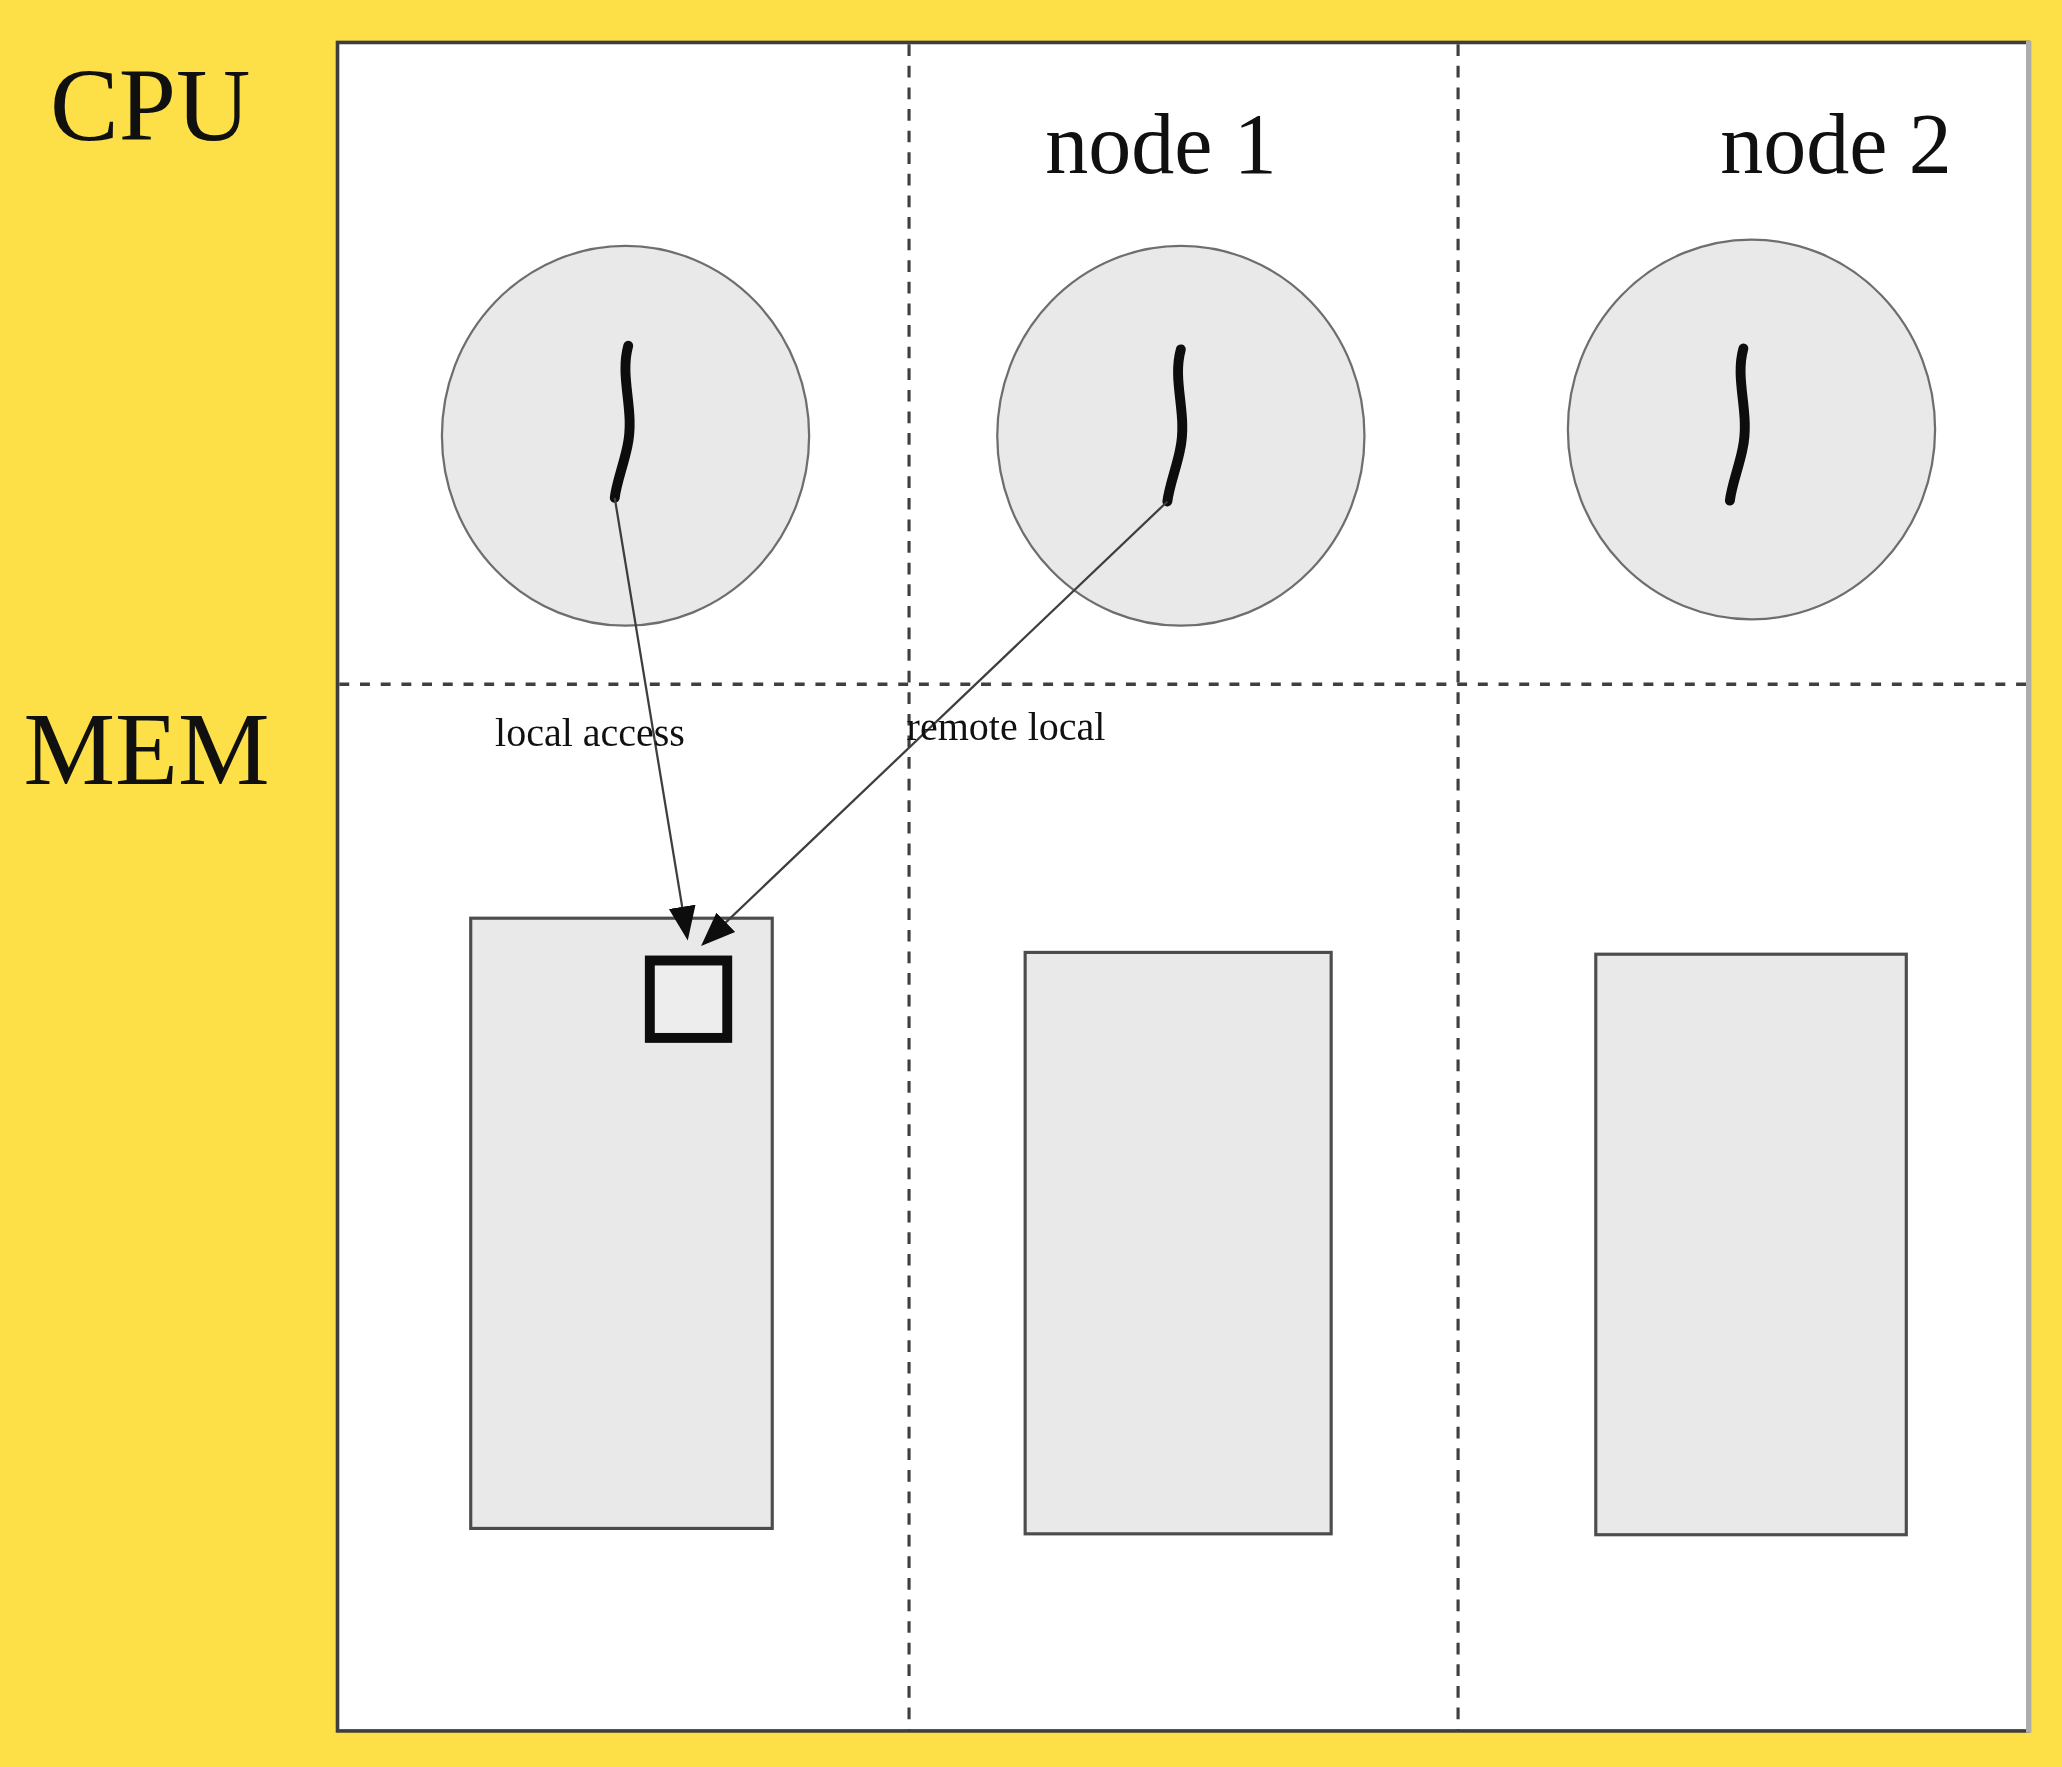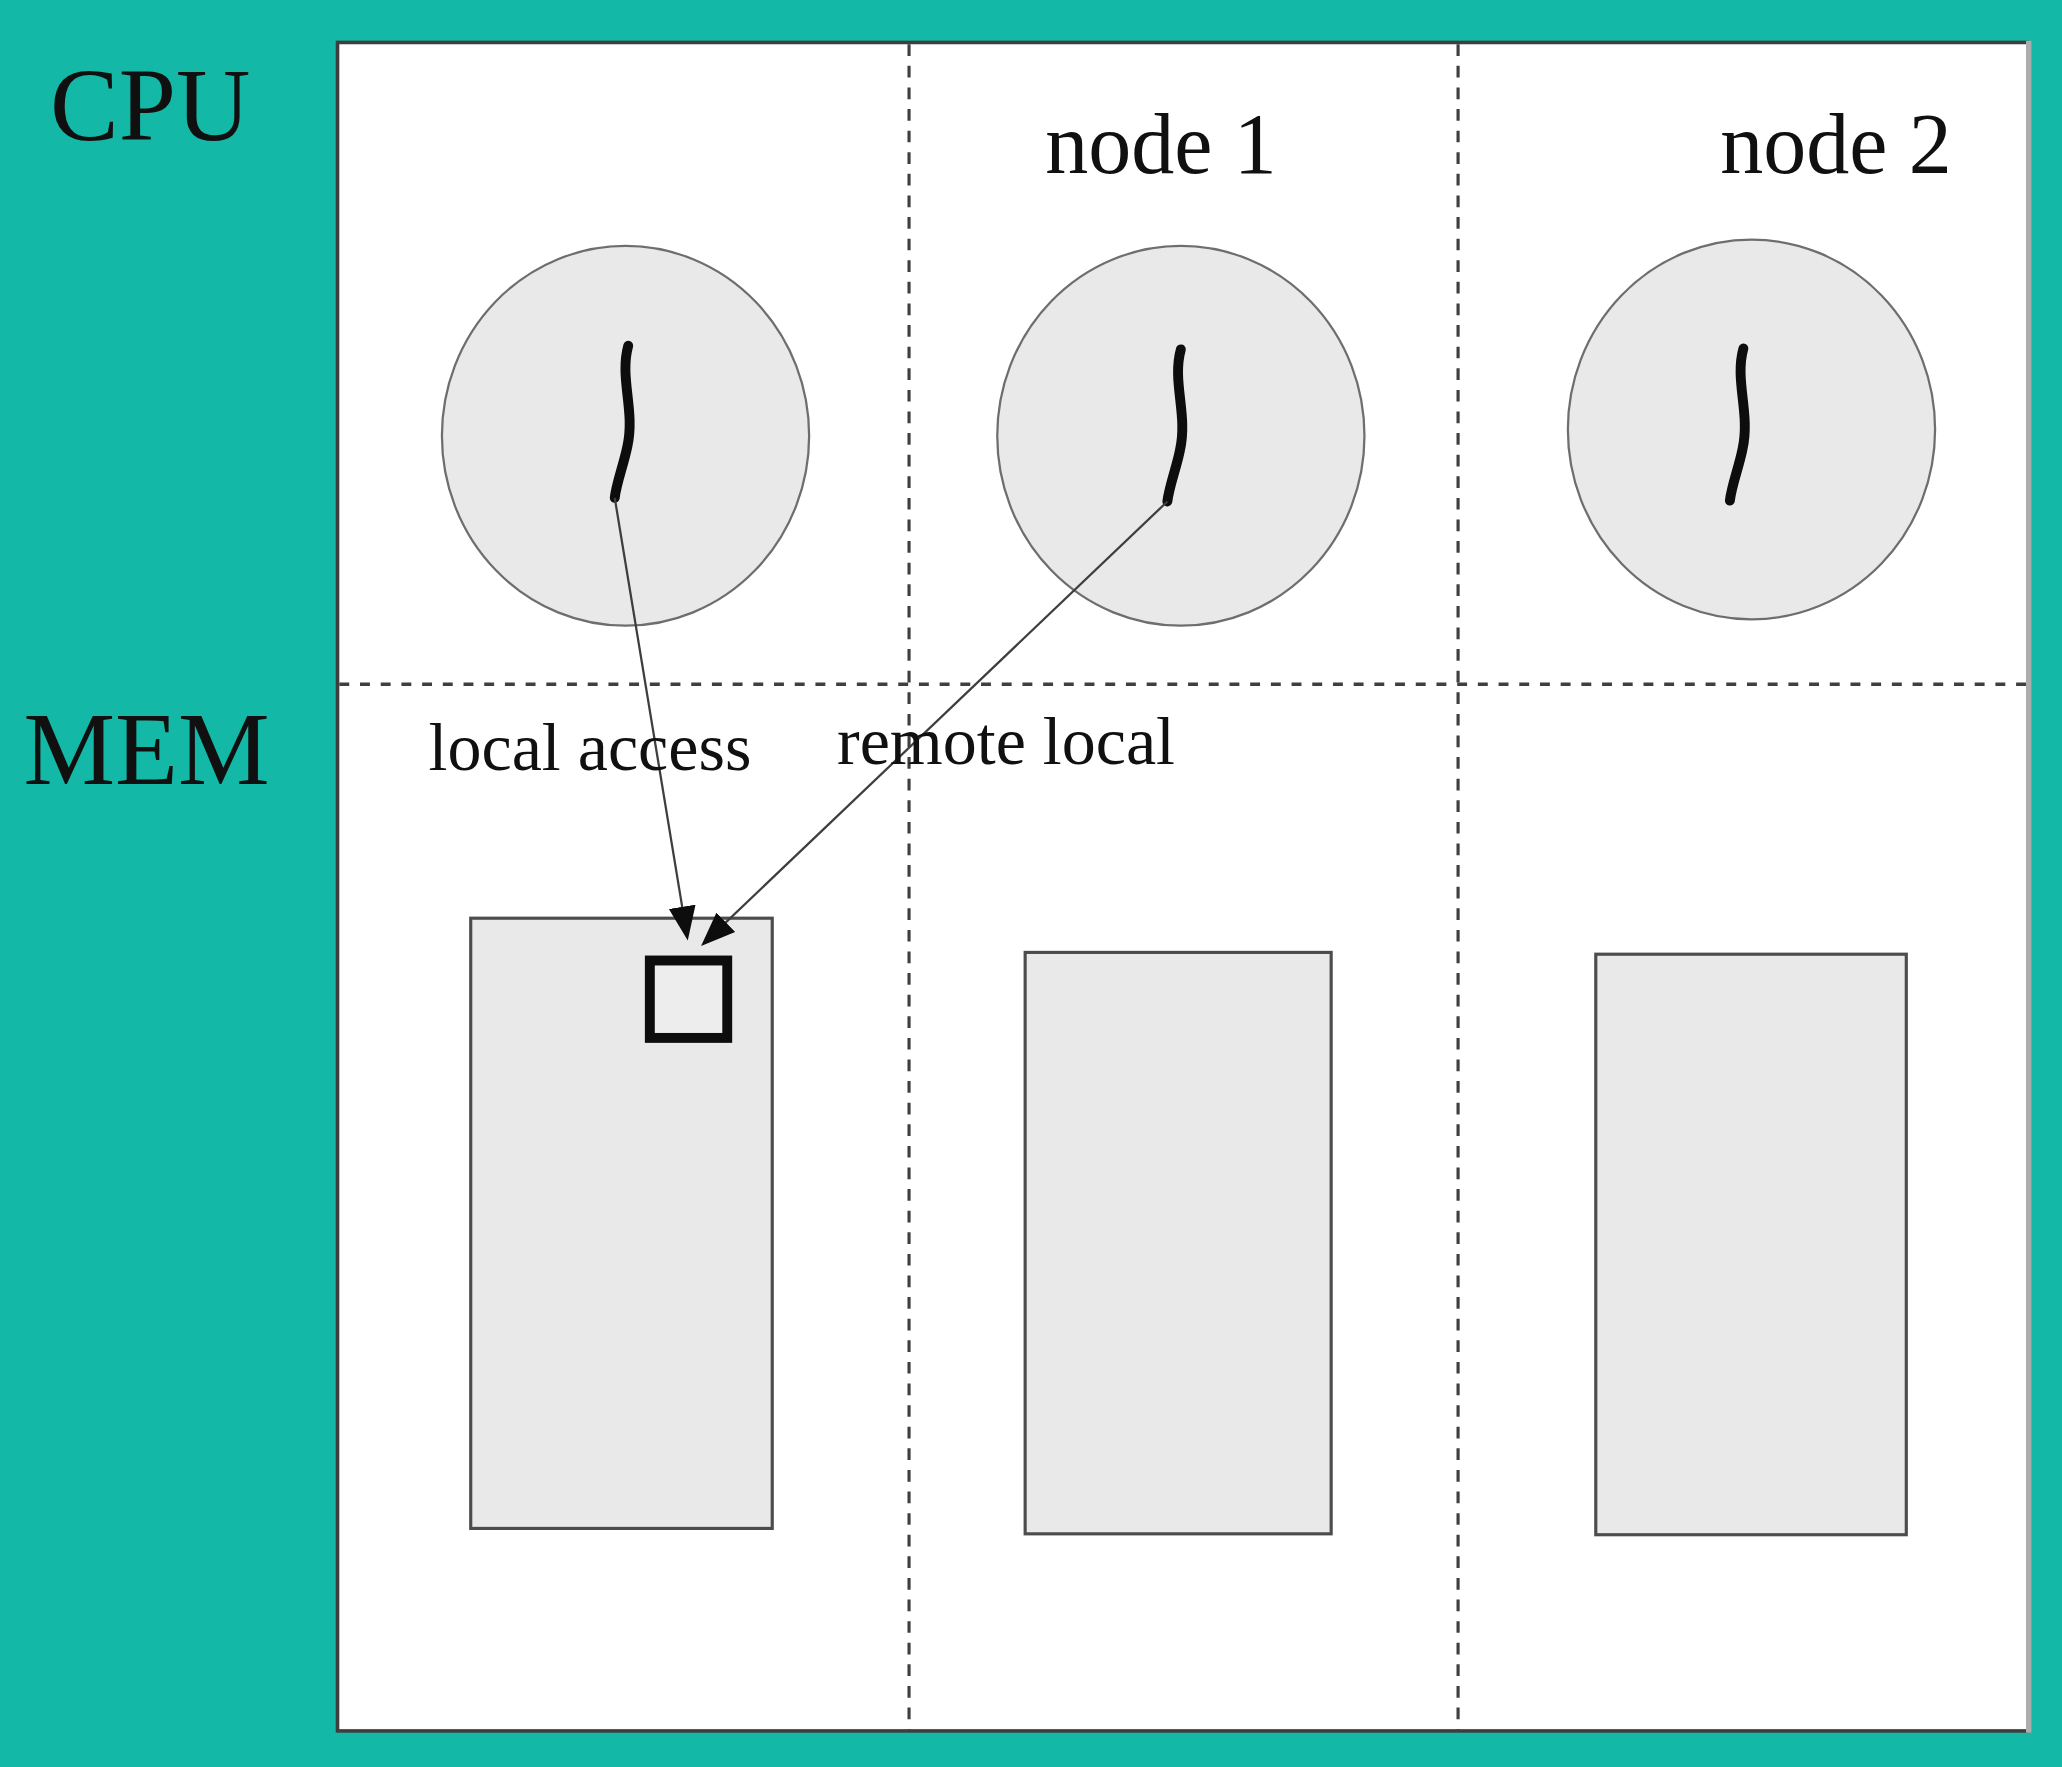--- a/index.html
+++ b/index.html
@@ -4,21 +4,21 @@
 <style>
   html, body {
     margin: 0;
     padding: 0;
     background: #ffffff;
   }
   #canvas {
     position: relative;
     width: 2062px;
     height: 1768px;
-    background: #14b8a6;
+    background: #fde047;
     overflow: hidden;
     font-family: "Liberation Serif", serif;
   }
   #diagram-svg {
     position: absolute;
     left: 0;
     top: 0;
     width: 2062px;
     height: 1768px;
   }
@@ -36,21 +36,21 @@
   #mem-lbl  { left: 23.4px;  top: 698px; }
   .node-lbl {
     font-size: 86px;
     top: 101px;
     transform: translateX(-50%);
   }
   #node0-lbl { left: 619px; }
   #node1-lbl { left: 1161px; }
   #node2-lbl { left: 1836px; }
   .access-lbl {
-    font-size: 68px;
+    font-size: 40px;
     transform: translateX(-50%);
   }
   #local-access-lbl  { left: 590px;  top: 713px; }
   #remote-access-lbl { left: 1006px; top: 707px; }
 </style>
 </head>
 <body>
 
 <div id="canvas">
 

